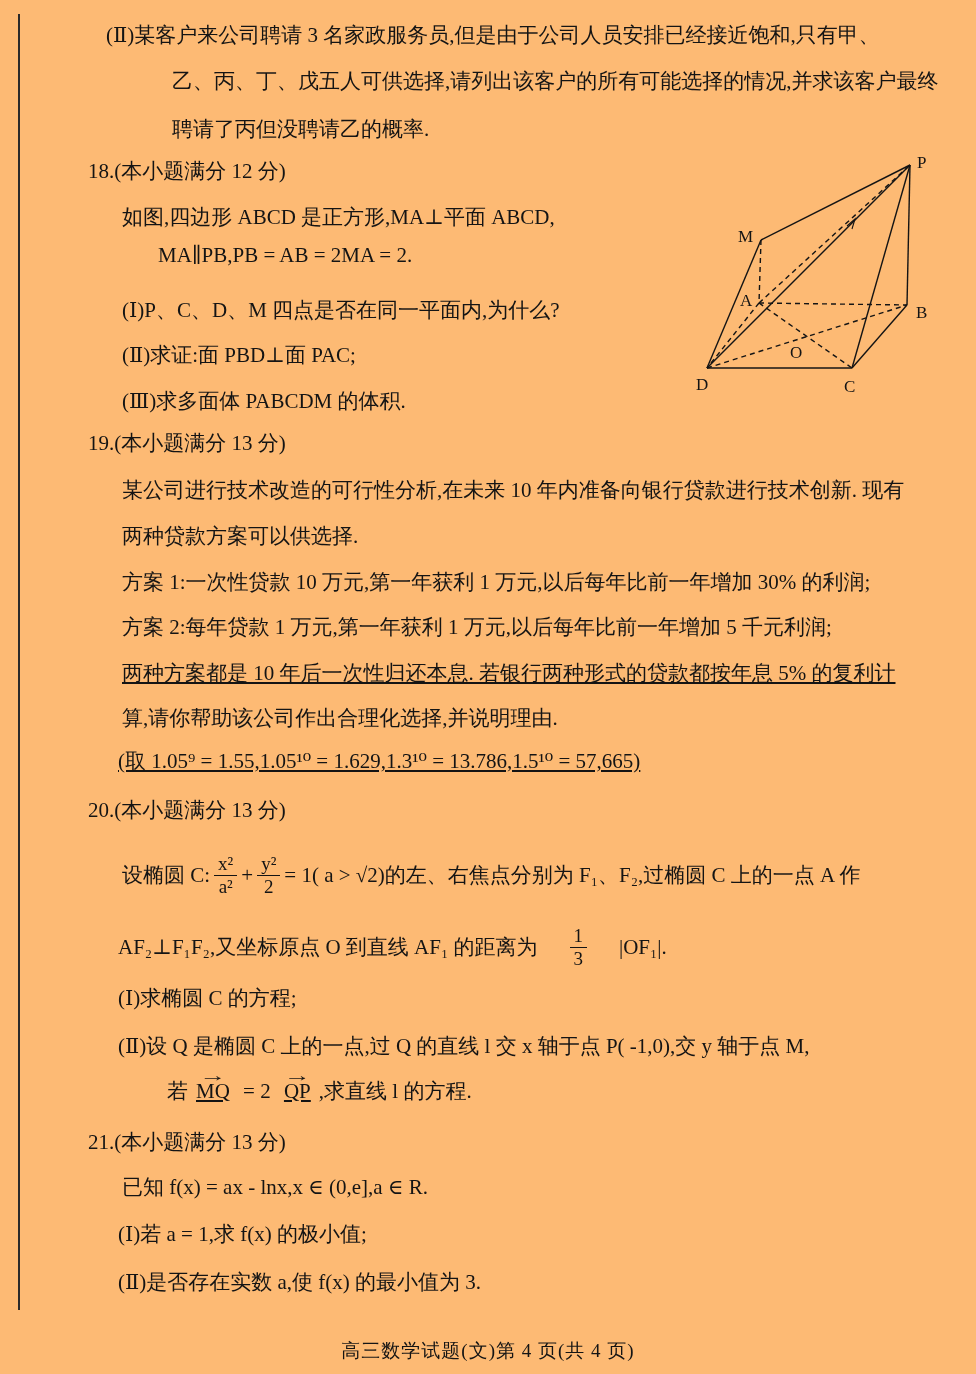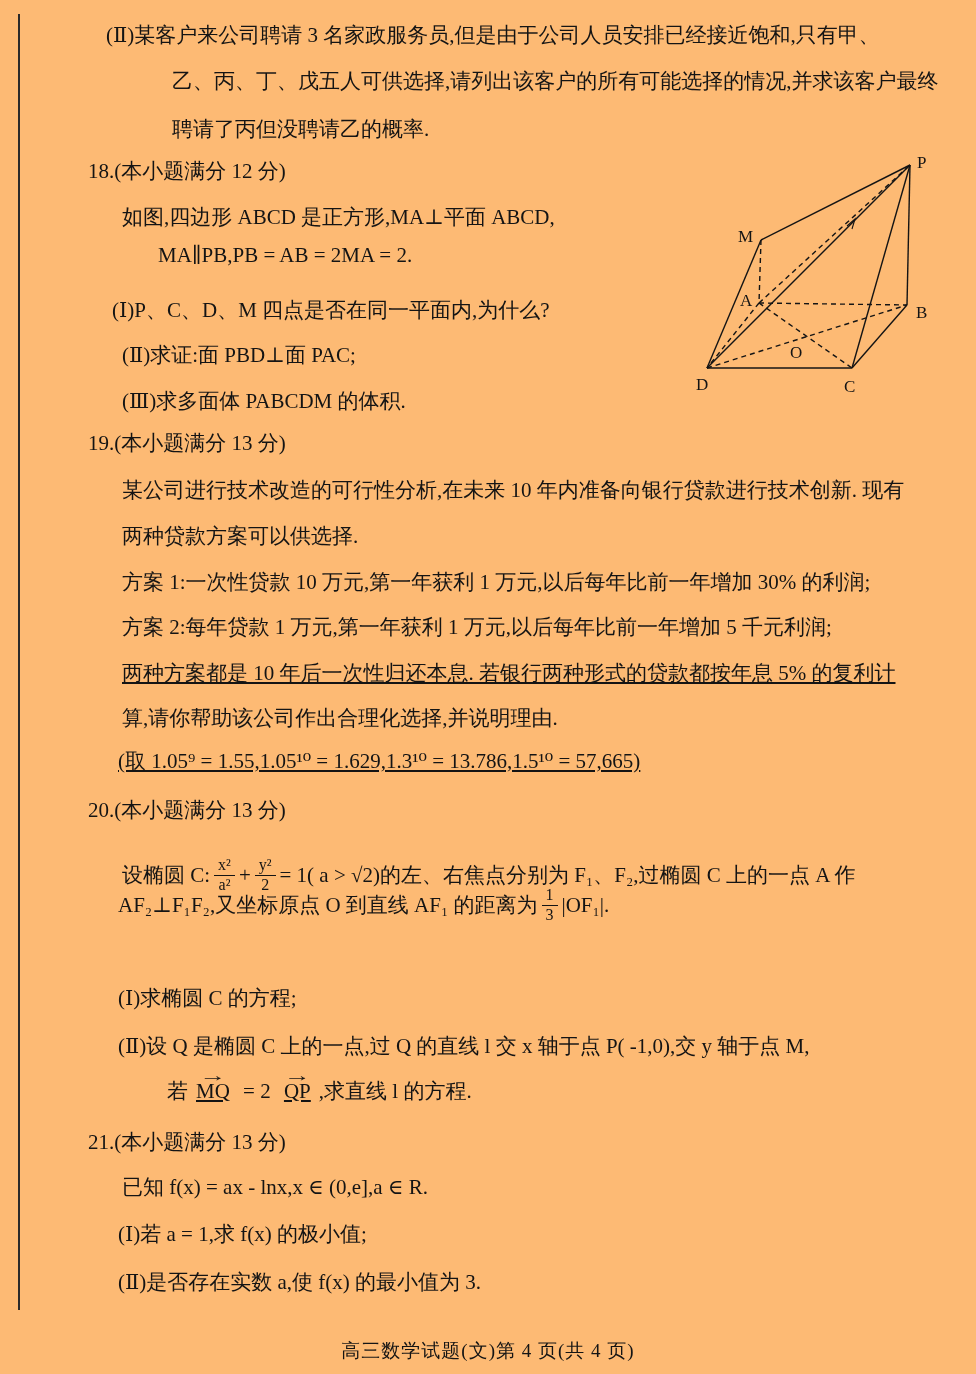--- a/index.html
+++ b/index.html
@@ -19,21 +19,21 @@
   }
   .ln{
     position:absolute;
     font-size:21px;
     white-space:nowrap;
     line-height:1.25;
   }
   .qhead{font-size:21px;}
   .frac{
     display:inline-flex;flex-direction:column;align-items:center;
-    vertical-align:middle;margin:0 4px;line-height:1.05;font-size:16px;
+    vertical-align:middle;margin:0 4px;line-height:1.05;font-size:19px;
   }
   .frac .num{border-bottom:1.6px solid #141414;padding:0 4px 1px;}
   .frac .den{padding-top:1px;}
   .flexln{display:flex;align-items:center;}
   .vec{
     position:relative;display:inline-block;padding:0 2px;margin:0 6px;text-decoration:underline;
   }
   .vec::before{
     content:"→";
     position:absolute;top:-0.78em;left:0;width:100%;
@@ -53,21 +53,21 @@
 <div class="page">
   <div class="scan-line"></div>
 
   <div class="ln" style="top:22px;left:106px;">(Ⅱ)某客户来公司聘请 3 名家政服务员,但是由于公司人员安排已经接近饱和,只有甲、</div>
   <div class="ln" style="top:116px;left:172px;">聘请了丙但没聘请乙的概率.</div>
   <div class="ln" style="top:68px;left:172px;">乙、丙、丁、戊五人可供选择,请列出该客户的所有可能选择的情况,并求该客户最终</div>
 
   <div class="ln qhead" style="top:158px;left:88px;">18.(本小题满分 12 分)</div>
   <div class="ln" style="top:204px;left:122px;">如图,四边形 ABCD 是正方形,MA⊥平面 ABCD,</div>
   <div class="ln" style="top:242px;left:122px;margin-left:36px;">MA∥PB,PB = AB = 2MA = 2.</div>
-  <div class="ln" style="top:297px;left:112px;">(Ⅰ)P、C、D、M 四点是否在同一平面内,为什么?</div>
+  <div class="ln" style="top:297px;left:122px;">(Ⅰ)P、C、D、M 四点是否在同一平面内,为什么?</div>
   <div class="ln" style="top:342px;left:122px;">(Ⅱ)求证:面 PBD⊥面 PAC;</div>
   <div class="ln" style="top:388px;left:122px;">(Ⅲ)求多面体 PABCDM 的体积.</div>
 
   <div class="figure">
     <svg width="300" height="260" viewBox="0 0 300 260">
       <g stroke="#141414" stroke-width="1.4" fill="none">
 
         <path d="M89,100 L238,25"></path>
         <path d="M238,25 L235,165"></path>
         <path d="M238,25 L180,228"></path>
@@ -113,21 +113,21 @@
       <span class="num">x²</span>
       <span class="den">a²</span>
     </span>
     <span>+</span>
     <span class="frac">
       <span class="num">y²</span>
       <span class="den">2</span>
     </span>
     <span>= 1( a &gt; √2)的左、右焦点分别为 F₁、F₂,过椭圆 C 上的一点 A 作</span>
   </div>
-  <div class="ln flexln" style="top:876px;left:118px;height:58px;">
+  <div class="ln flexln" style="top:918px;left:118px;height:58px;gap:28px;">
     <span>AF₂⊥F₁F₂,又坐标原点 O 到直线 AF₁ 的距离为</span>
     <span class="frac">
       <span class="num">1</span>
       <span class="den">3</span>
     </span>
     <span>|OF₁|.</span>
   </div>
   <div class="ln" style="top:985px;left:118px;">(Ⅰ)求椭圆 C 的方程;</div>
   <div class="ln" style="top:1033px;left:118px;">(Ⅱ)设 Q 是椭圆 C 上的一点,过 Q 的直线 l 交 x 轴于点 P( -1,0),交 y 轴于点 M,</div>
   <div class="ln" style="top:1078px;left:167px;">

